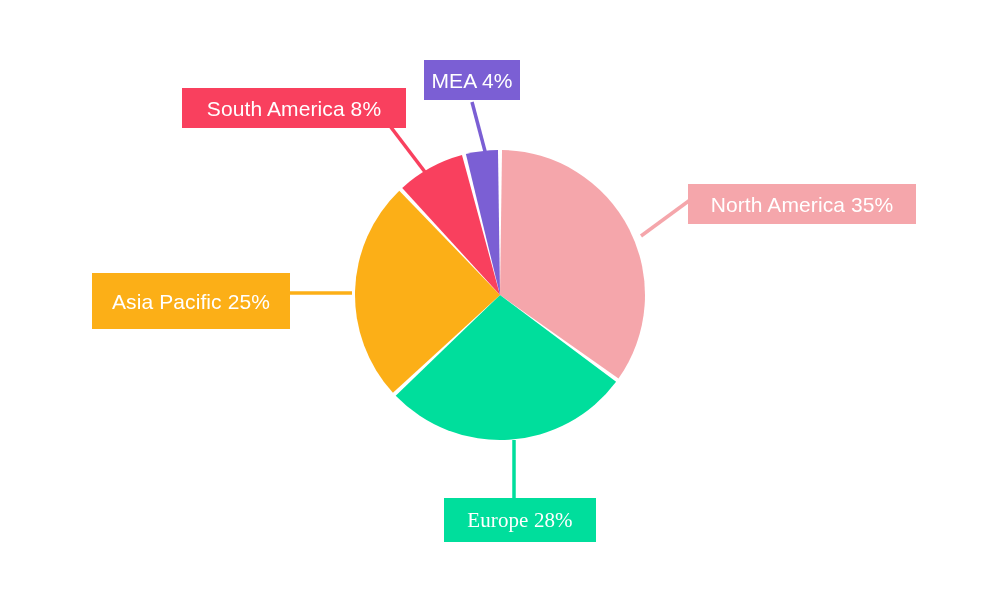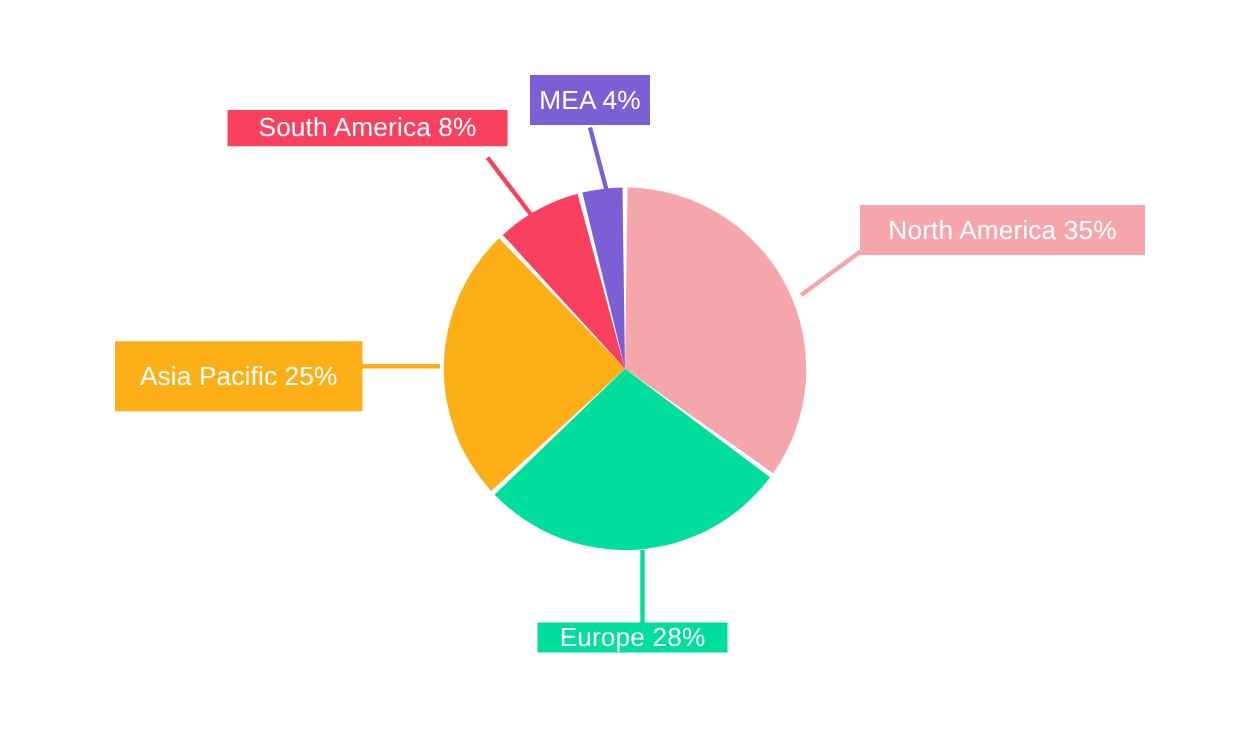--- a/index.html
+++ b/index.html
@@ -59,30 +59,30 @@
     <g id="pie-slices">
         <path d="M 500 295 L 502.02451614917607 150.01413401865088 A 145 145 0 0 1 618.4860102585936 378.58268584462 Z" fill="#F5A6AB"></path>
         <path d="M 500 295 L 616.1060487875664 381.8584217847599 A 145 145 0 0 1 395.69572895089556 395.7254637165546 Z" fill="#00DE9C"></path>
         <path d="M 500 295 L 392.92397560924684 392.7738461996399 A 145 145 0 0 1 399.27453628344534 190.6957289508956 Z" fill="#FCAF17"></path>
         <path d="M 500 295 L 402.2261538003602 187.92397560924678 A 145 145 0 0 1 461.98256909707465 155.07260830151483 Z" fill="#F9405E"></path>
         <path d="M 500 295 L 465.9043936001245 154.0656549161108 A 145 145 0 0 1 497.97548385082393 150.01413401865088 Z" fill="#7B5FD4"></path>
       </g>
   </svg>
 
   <div id="labels-layer">
-    <div class="pie-label" style="left: 688px; top: 164px; width: 228px; height: 40px; background: rgb(245, 166, 171);">
+    <div class="pie-label" style="left: 688px; top: 184px; width: 228px; height: 40px; background: rgb(245, 166, 171);">
       <span>North America 35%</span>
     </div>
-    <div class="pie-label" style="left: 430px; top: 498px; width: 152px; height: 24px; background: rgb(0, 222, 156);">
+    <div class="pie-label" style="left: 444px; top: 498px; width: 152px; height: 44px; background: rgb(0, 222, 156); font-family: Liberation Serif, serif;">
       <span>Europe 28%</span>
     </div>
     <div class="pie-label" style="left: 92px; top: 273px; width: 198px; height: 56px; background: rgb(252, 175, 23);">
       <span>Asia Pacific 25%</span>
     </div>
-    <div class="pie-label" style="left: 182px; top: 88px; width: 224px; height: 29px; background: rgb(249, 64, 94);">
+    <div class="pie-label" style="left: 182px; top: 88px; width: 224px; height: 40px; background: rgb(249, 64, 94);">
       <span>South America 8%</span>
     </div>
     <div class="pie-label" style="left: 424px; top: 60px; width: 96px; height: 40px; background: rgb(123, 95, 212);">
       <span>MEA 4%</span>
     </div>
   </div>
 
 </div>
 
 </body></html>

